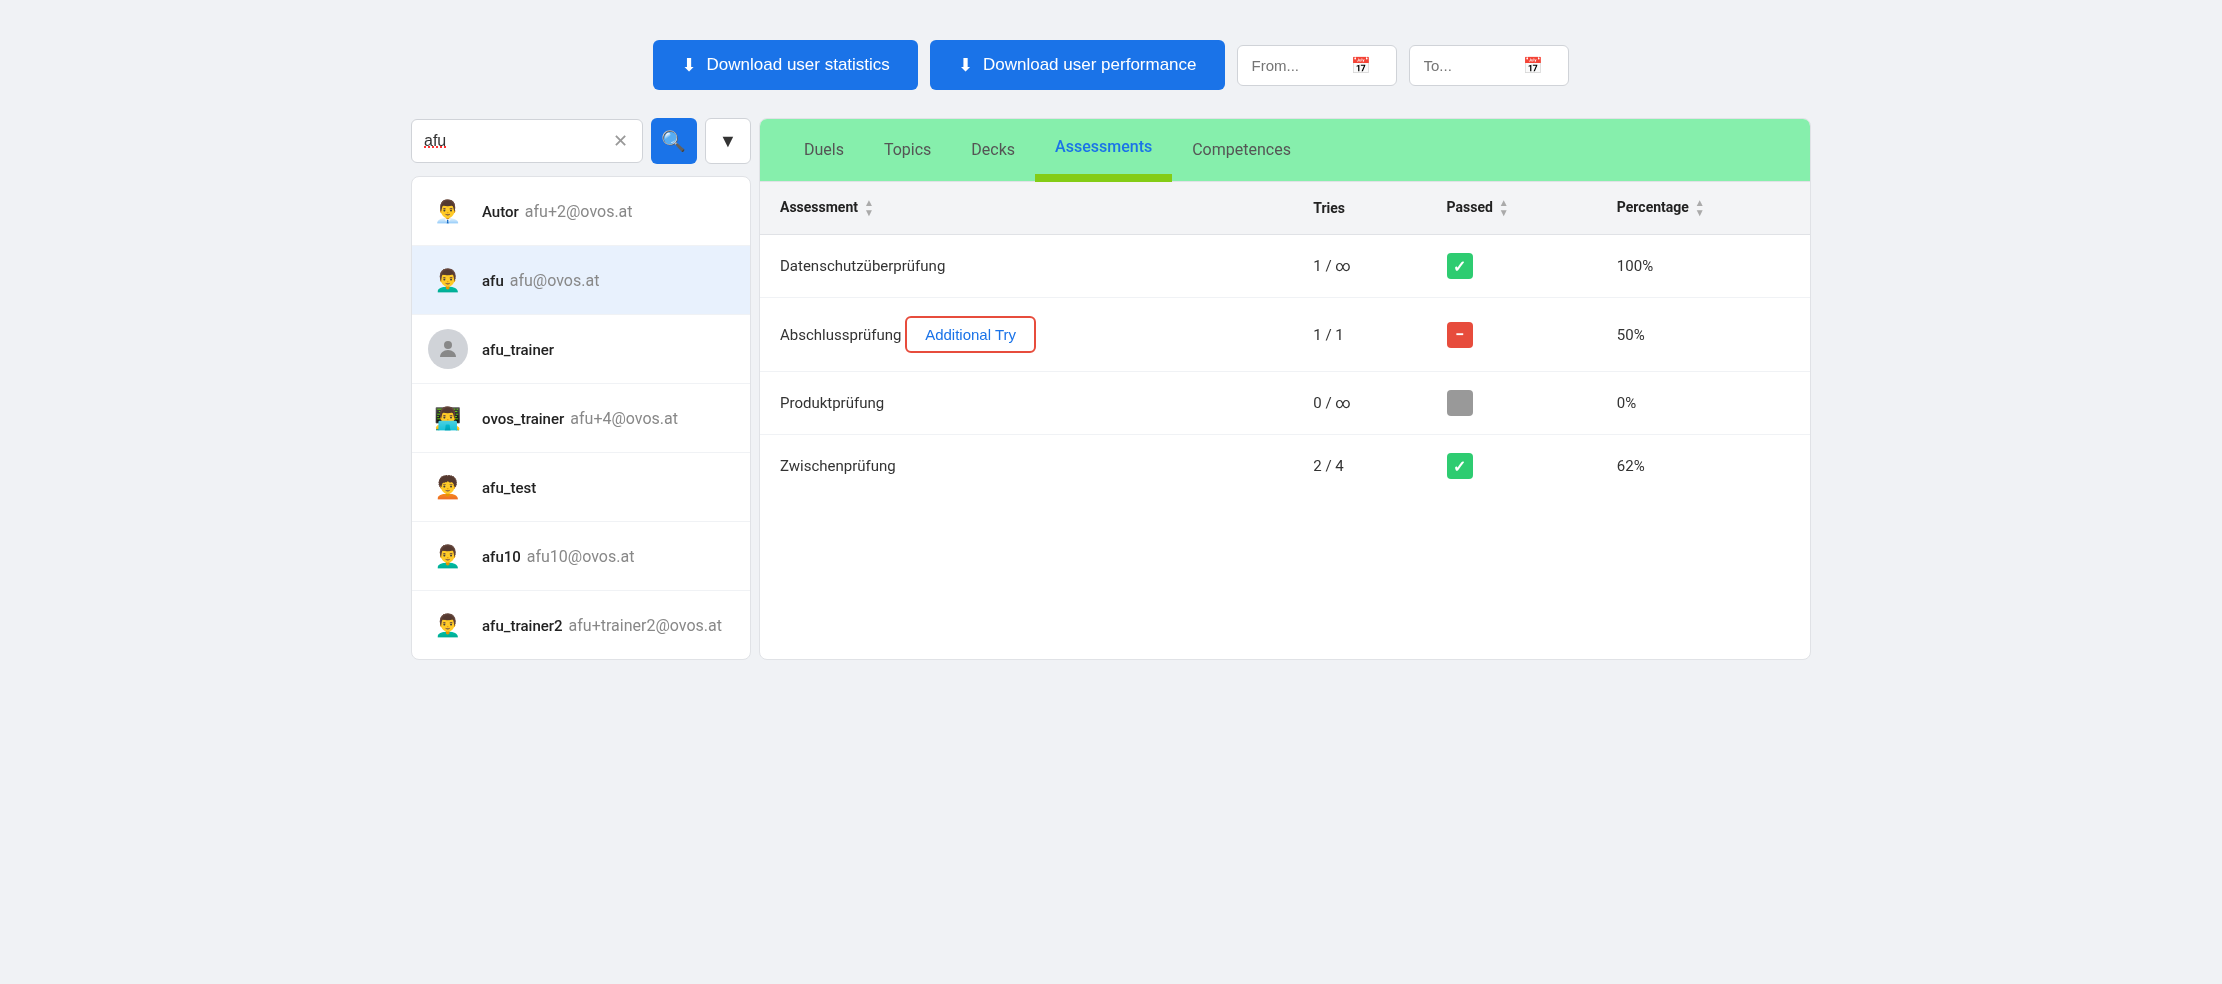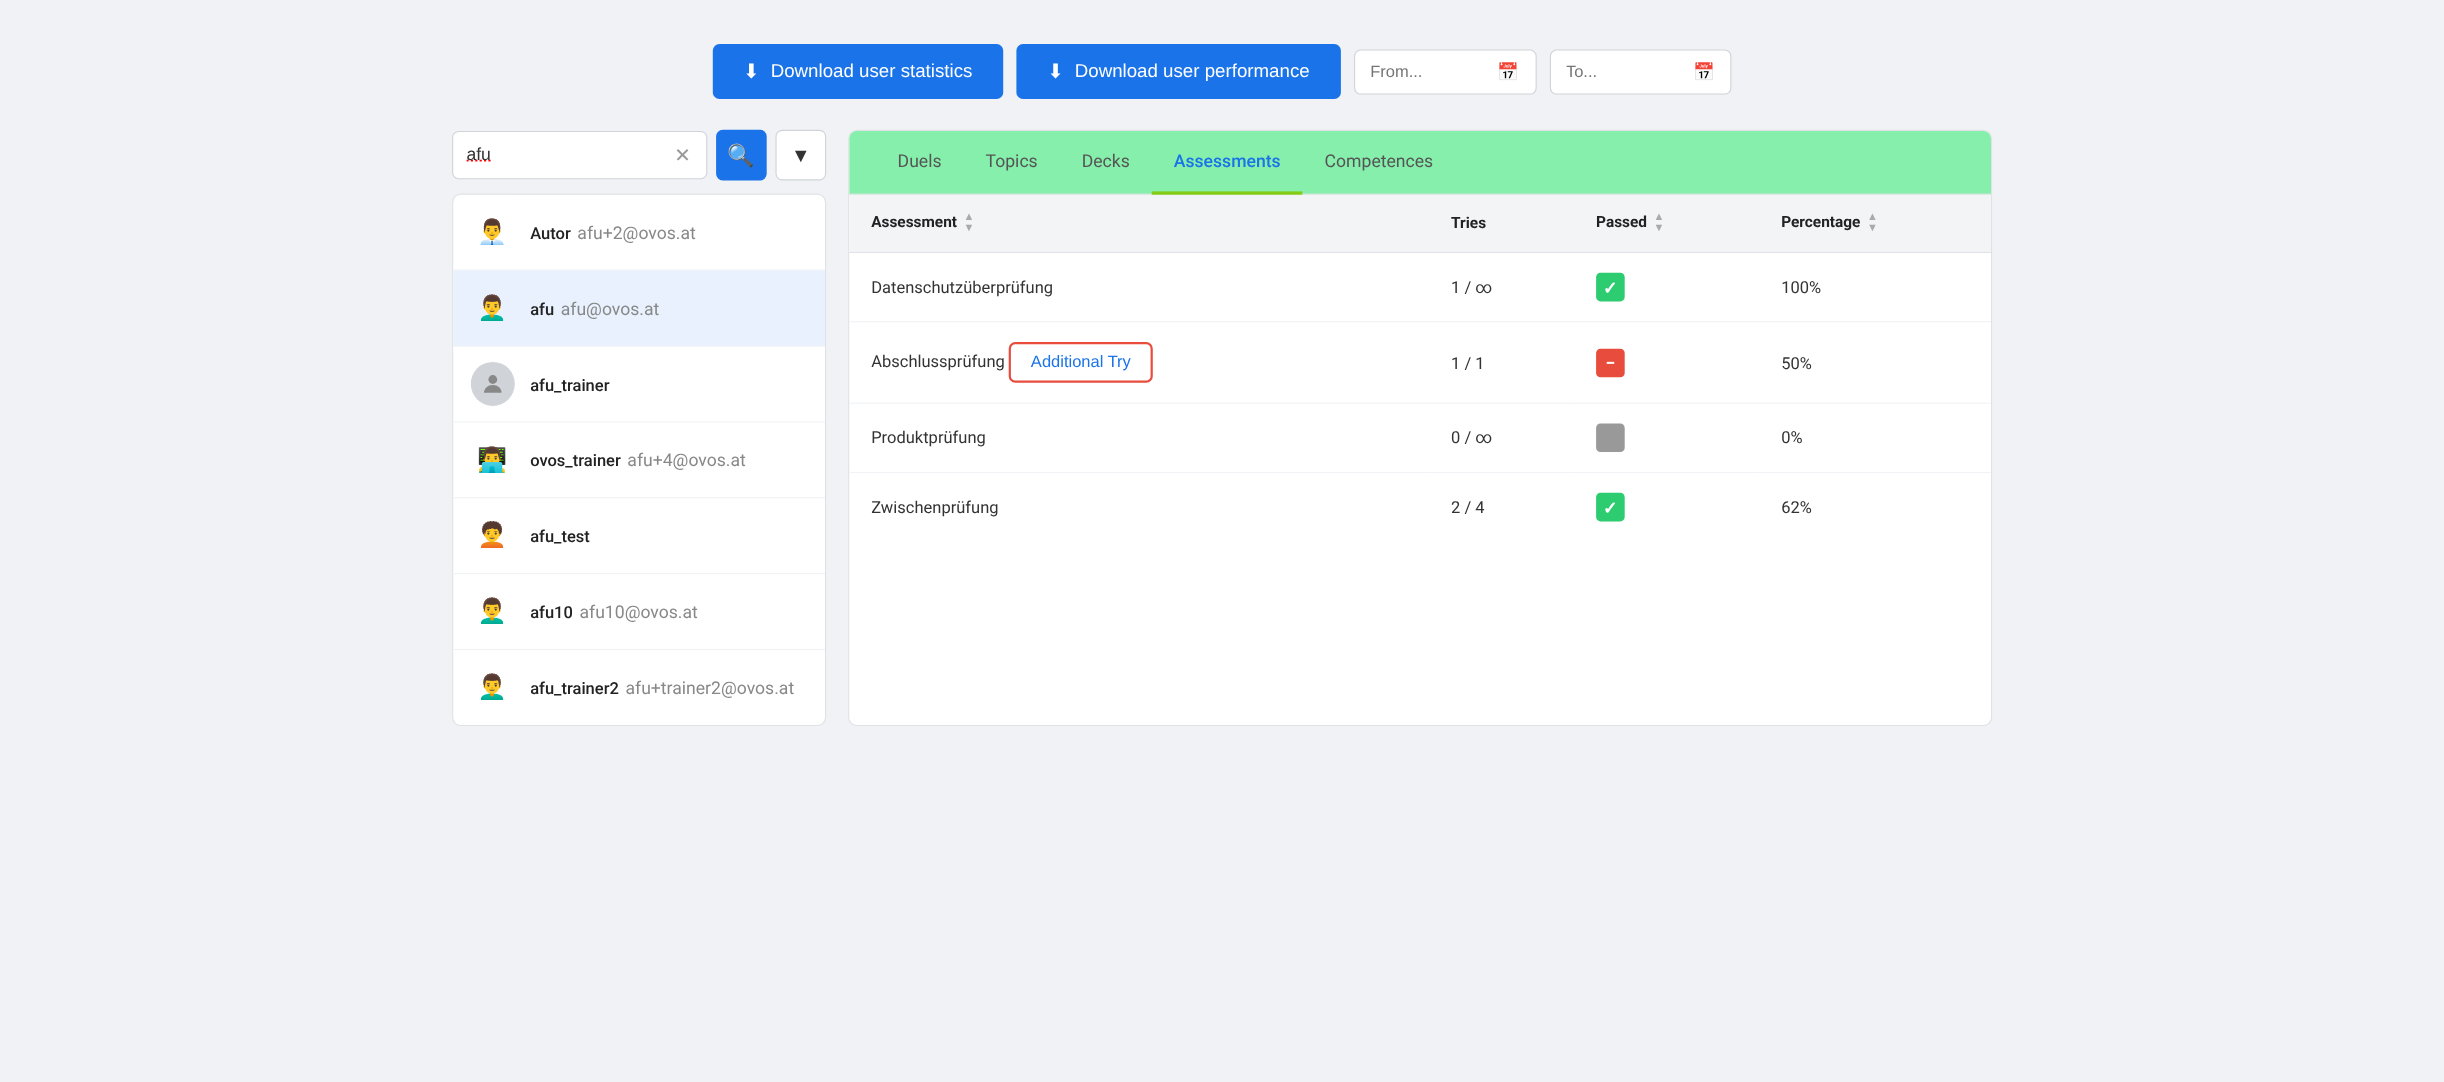--- a/index.html
+++ b/index.html
@@ -36,38 +36,38 @@
     .download-icon {
       font-size: 18px;
     }
     .date-input-wrap {
       display: flex;
       align-items: center;
       background: #fff;
       border: 1px solid #d0d3d8;
       border-radius: 6px;
       padding: 10px 14px;
-      gap: 16px;
+      gap: 0;
       min-width: 160px;
       font-size: 15px;
       color: #aaa;
     }
     .date-input-wrap input {
       border: none;
       outline: none;
       font-size: 15px;
       color: #aaa;
       width: 100px;
       background: transparent;
     }
     .calendar-icon { color: #aaa; font-size: 16px; }
 
     .main-content {
       display: flex;
-      gap: 20px;
+      gap: 8px;
       width: 100%;
       max-width: 1400px;
     }
 
     
     .left-panel {
       width: 340px;
       flex-shrink: 0;
     }
     .search-bar {
@@ -189,21 +189,21 @@
       padding: 18px 20px;
       font-size: 16px;
       color: #555;
       cursor: pointer;
       border-bottom: 3px solid transparent;
       margin-bottom: -1px;
       white-space: nowrap;
     }
     .tab.active {
       color: #1a73e8;
-      border-bottom: 3px solid #84cc16;
+      border-bottom: 8px solid #84cc16;
       font-weight: 500;
     }
 
     
     .table-wrap {
       padding: 0;
     }
     table {
       width: 100%;
       border-collapse: collapse;

